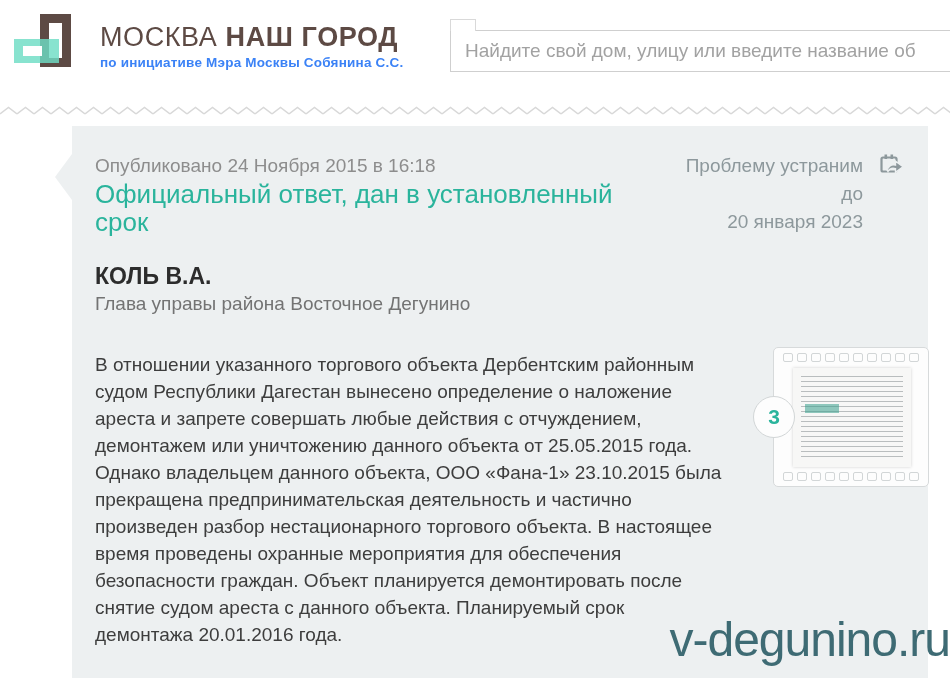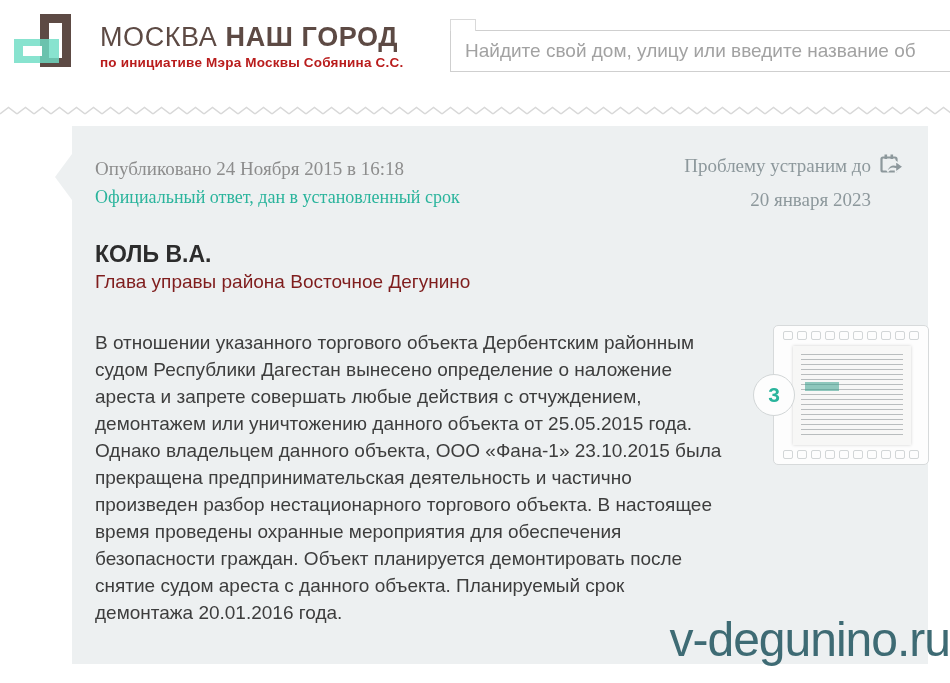--- a/index.html
+++ b/index.html
@@ -58,21 +58,21 @@
     letter-spacing: 0.6px;
     line-height: 30px;
     white-space: nowrap;
   }
   .logo-title .t-regular { font-weight: 400; }
   .logo-title .t-bold { font-weight: 700; }
   .logo-subtitle {
     margin-top: 3px;
     font-size: 13.5px;
     font-weight: 700;
-    color: #b91c1c;
+    color: #3b82f6;
     letter-spacing: 0.2px;
     white-space: nowrap;
   }
   .search-wrap {
     position: absolute;
     left: 450px; top: 30px;
     width: 520px; height: 42px;
   }
   .search-tab {
     position: absolute;
@@ -111,56 +111,55 @@
     left: -17px; top: 28px;
     width: 0; height: 0;
     border-top: 23px solid transparent;
     border-bottom: 23px solid transparent;
     border-right: 17px solid #edf0f1;
   }
 
   .meta-row {
     display: flex;
     justify-content: space-between;
-    align-items: center;
-    font-family: Liberation Serif, serif;
+    align-items: flex-end;
   }
   .published {
     font-size: 19px;
     line-height: 28px;
     color: #8d8d8d;
   }
   .status {
-    font-size: 18px;
+    font-size: 26px;
     line-height: 28px;
     color: #2ab49c;
   }
   .meta-right {
     display: grid;
     grid-template-columns: auto 34px;
-    column-gap: 0;
+    column-gap: 8px;
     text-align: right;
     color: #8d989c;
     font-size: 19px;
     line-height: 28px;
   }
   .deadline-label { grid-column: 1; }
   .deadline-icon { grid-column: 2; justify-self: end; margin-top: 1px; }
   .deadline-date { grid-column: 1; }
 
   .author { margin-top: 26px; }
   .author-name {
     font-size: 23px;
     font-weight: 700;
     color: #2c2c2c;
     line-height: 28px;
   }
   .author-title {
     font-size: 19px;
-    color: #7f1d1d;
+    color: #737373;
     line-height: 28px;
   }
 
   .content-row { position: relative; margin-top: 33px; }
   .body-text {
     width: 632px;
     font-size: 19px;
     line-height: 27px;
     color: #3d3d3d;
   }

